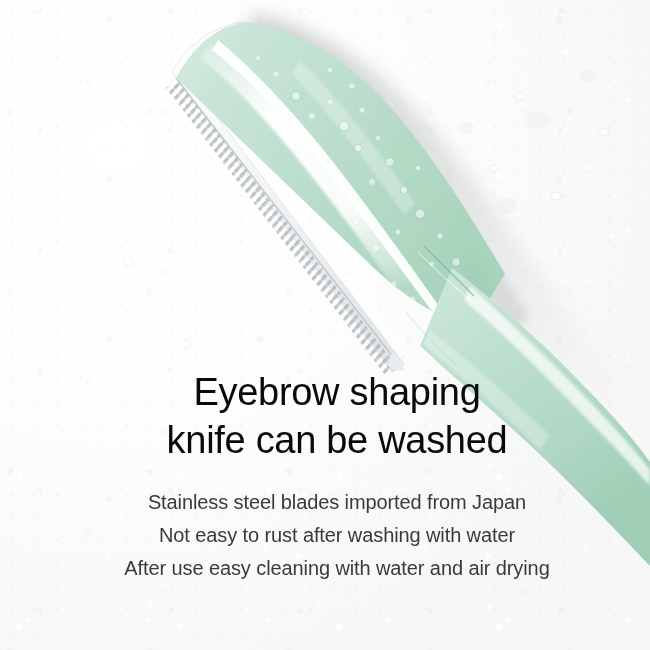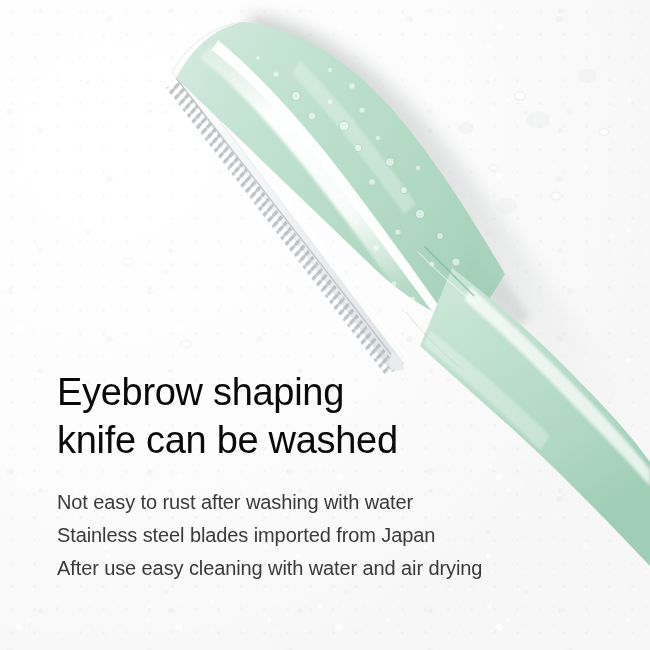--- a/index.html
+++ b/index.html
@@ -43,21 +43,21 @@
     background-position:0 0, 11px 7px;
   }
 
   
   #knife{
     position:absolute;left:0;top:0;width:650px;height:650px;
     pointer-events:none;
   }
 
   
-  .text-layer{position:absolute;left:57px;top:368px;width:560px;}
+  .text-layer{position:absolute;left:57px;top:368px;width:560px;text-align:center;}
   .headline{
     font-size:38px;line-height:48px;color:#0a0a0a;
     letter-spacing:-.3px;font-weight:400;white-space:pre-line;
   }
   .bullets{margin-top:22px;}
   .bullet{
     font-size:20px;line-height:33px;color:#3a3a3a;
     letter-spacing:-.1px;font-weight:400;
   }
 </style>
@@ -273,19 +273,19 @@
         <ellipse cx="506" cy="206" rx="11" ry="8"></ellipse>
         <ellipse cx="466" cy="128" rx="8" ry="6"></ellipse>
       </g>
     </g>
   </svg>
 
   <div class="text-layer">
     <div class="headline">Eyebrow shaping
 knife can be washed</div>
     <div class="bullets">
+      <div class="bullet">Stainless steel blades imported from Japan</div>
       <div class="bullet">Not easy to rust after washing with water</div>
-      <div class="bullet">Stainless steel blades imported from Japan</div>
       <div class="bullet">After use easy cleaning with water and air drying</div>
     </div>
   </div>
 
 </div>
 
 </body></html>

